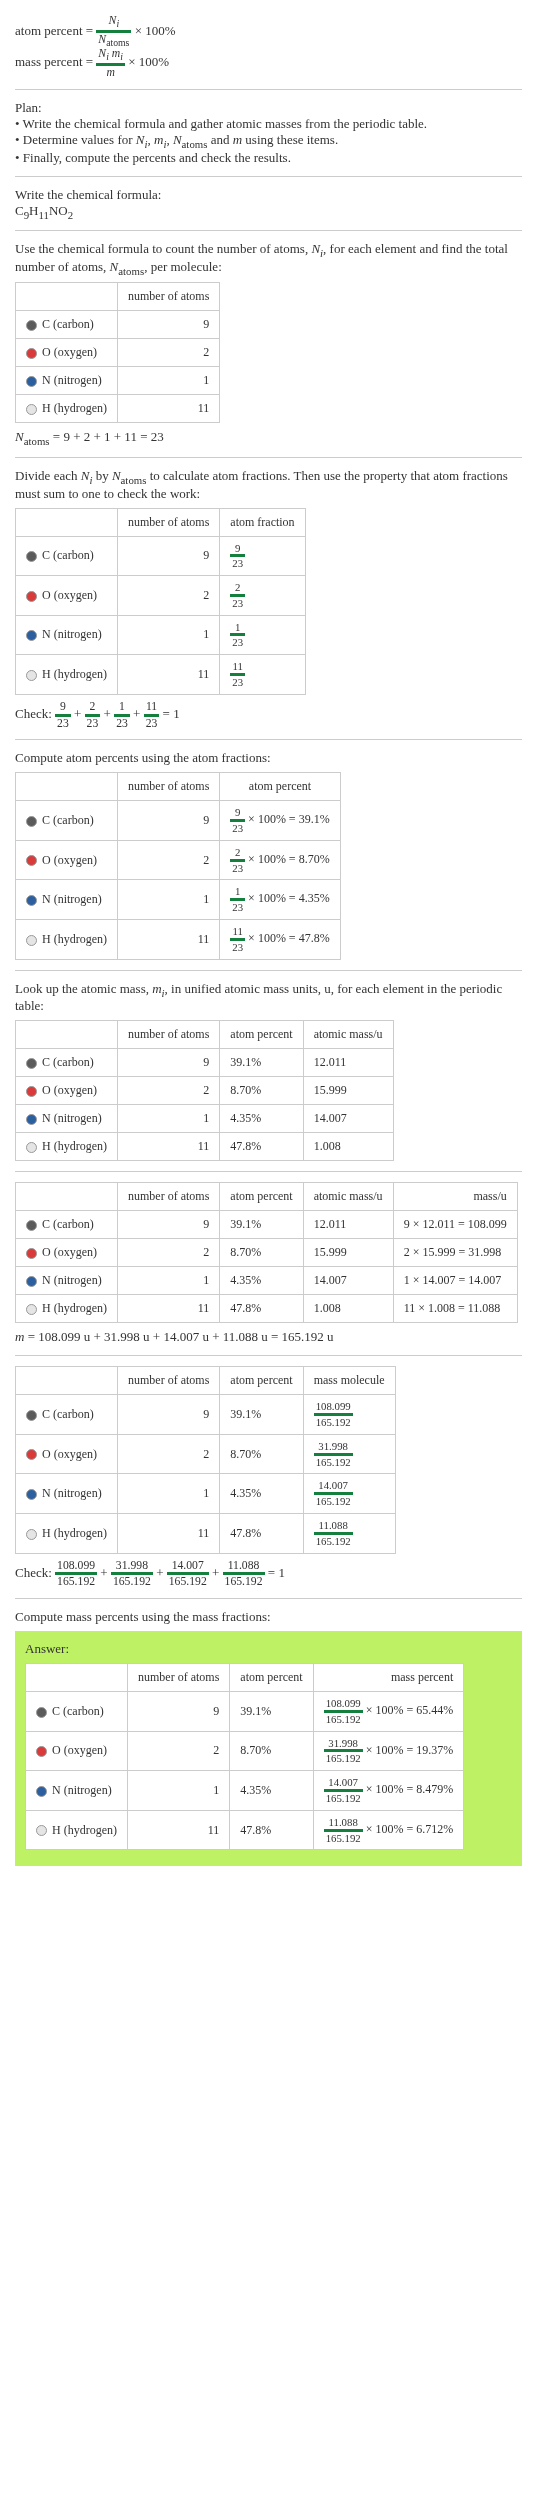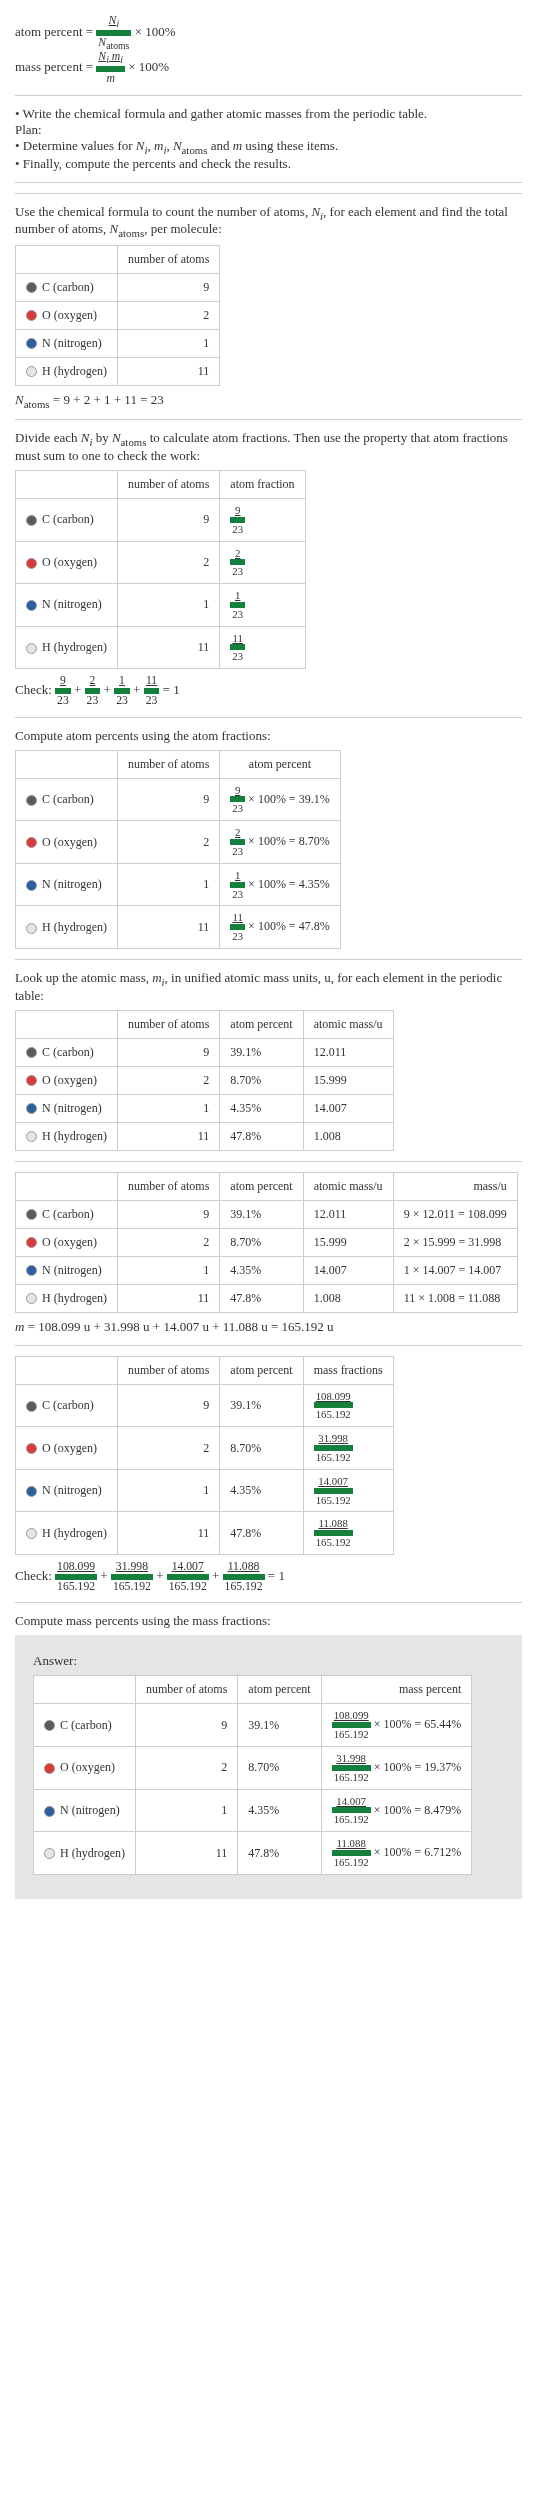--- a/index.html
+++ b/index.html
@@ -22,23 +22,22 @@
 }
 .frac {
   display: inline-block;
   vertical-align: middle;
   text-align: center;
   font-size: 0.9em;
   line-height: 1;
 }
 .frac .num {
   display: block;
-  border-bottom: 6px solid #15803d;
+  border-bottom: 3px solid #15803d;
   padding: 0 2px 1px;
-  text-decoration: underline;
 }
 .frac .den {
   display: block;
   padding: 1px 2px 0;
 }
 table {
   border-collapse: collapse;
   margin: 6px 0;
   font-size: 12px;
 }
@@ -55,22 +54,22 @@
 .num-cell { text-align: right; }
 .dot {
   display: inline-block;
   width: 9px;
   height: 9px;
   border-radius: 50%;
   margin-right: 5px;
   vertical-align: middle;
 }
 .answer-box {
-  background: #e5e5e5;
-  padding: 18px;
+  background: #bef264;
+  padding: 10px;
   margin-top: 6px;
 }
 .answer-box table {
   background: #fff;
 }
 </style>
 </head>
 <body>
 
 <div class="section">
@@ -81,30 +80,32 @@
   </div>
   <div>
     <span>mass percent =</span>
     <span class="frac"><span class="num"><i>N<sub>i</sub> m<sub>i</sub></i></span><span class="den"><i>m</i></span></span>
     <span>× 100%</span>
   </div>
 </div>
 <hr>
 
 <div class="section">
+  <div>Plan:</div>
   <div>• Write the chemical formula and gather atomic masses from the periodic table.</div>
-  <div>Plan:</div>
   <div>
     <span>• Determine values for </span><i>N<sub>i</sub></i>, <i>m<sub>i</sub></i>, <i>N</i><sub>atoms</sub><span> and </span><i>m</i><span> using these items.</span>
   </div>
   <div>• Finally, compute the percents and check the results.</div>
 </div>
 <hr>
 
 <div class="section">
+  <div>Write the chemical formula:</div>
+  <div>C<sub>9</sub>H<sub>11</sub>NO<sub>2</sub></div>
 </div>
 <hr>
 
 <div class="section">
   <div>
     <span>Use the chemical formula to count the number of atoms, </span><i>N<sub>i</sub></i><span>, for each element and find the total number of atoms, </span><i>N</i><sub>atoms</sub><span>, per molecule:</span>
   </div>
   <table>
     <tbody>
         <tr>
@@ -303,21 +304,21 @@
 </div>
 <hr>
 
 <div class="section">
   <table>
     <tbody>
         <tr>
       <th></th>
       <th>number of atoms</th>
       <th>atom percent</th>
-      <th>mass fractions</th>
+      <th>mass molecule</th>
     </tr>
     </tbody>
       <tbody id="massfrac-rows">
         <tr>
           <td><span class="dot" style="background:#5b5b5b;border:1px solid #999"></span>C (carbon)</td>
           <td class="num-cell">9</td>
           <td>39.1%</td>
           <td><span class="frac"><span class="num">108.099</span><span class="den">165.192</span></span></td>
         </tr>
         <tr>

